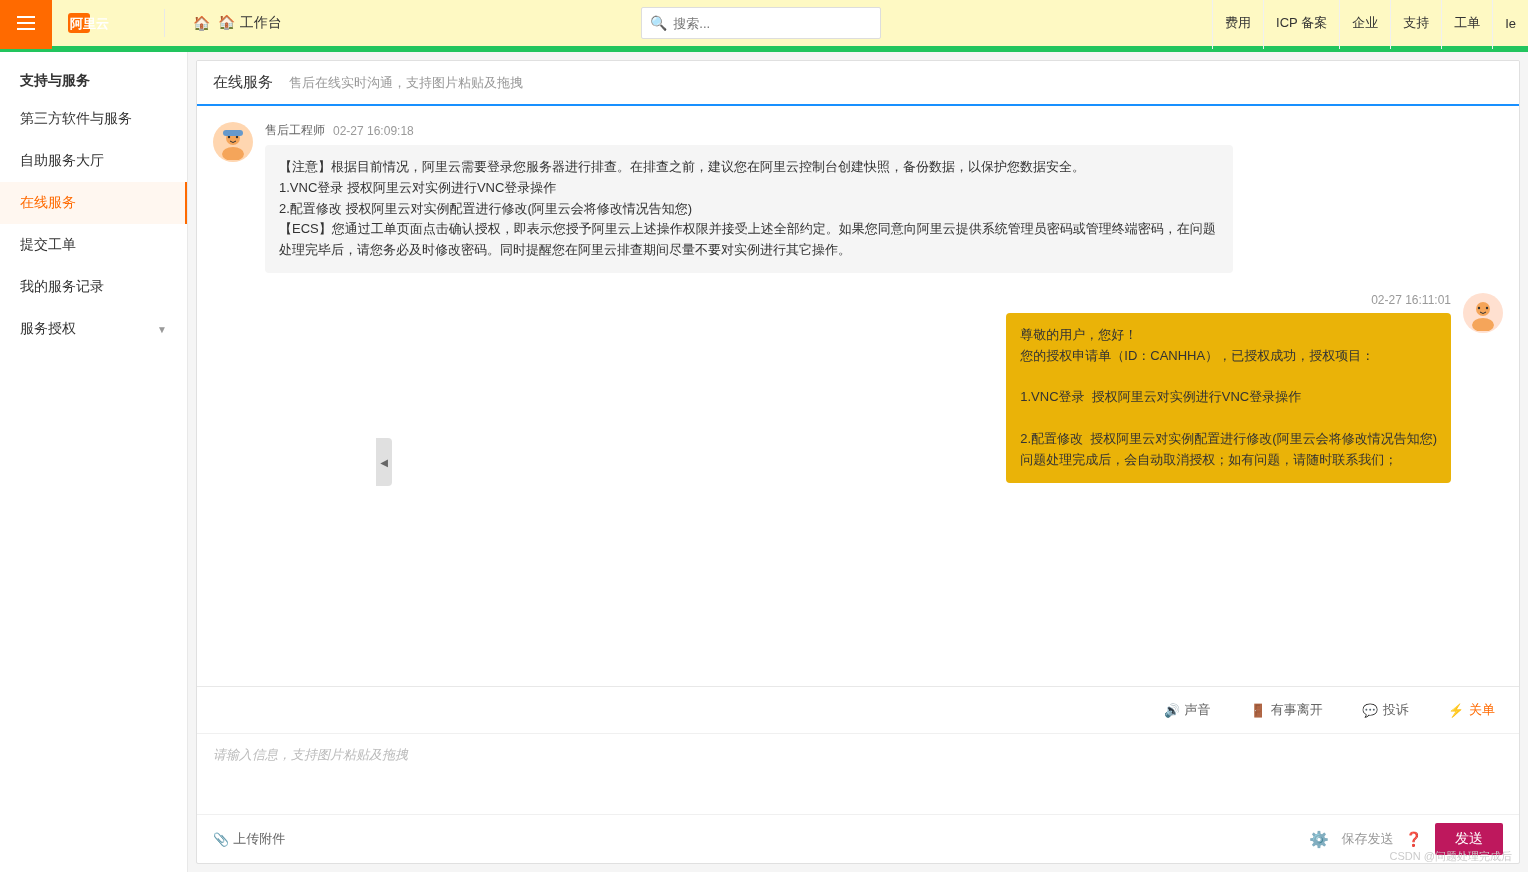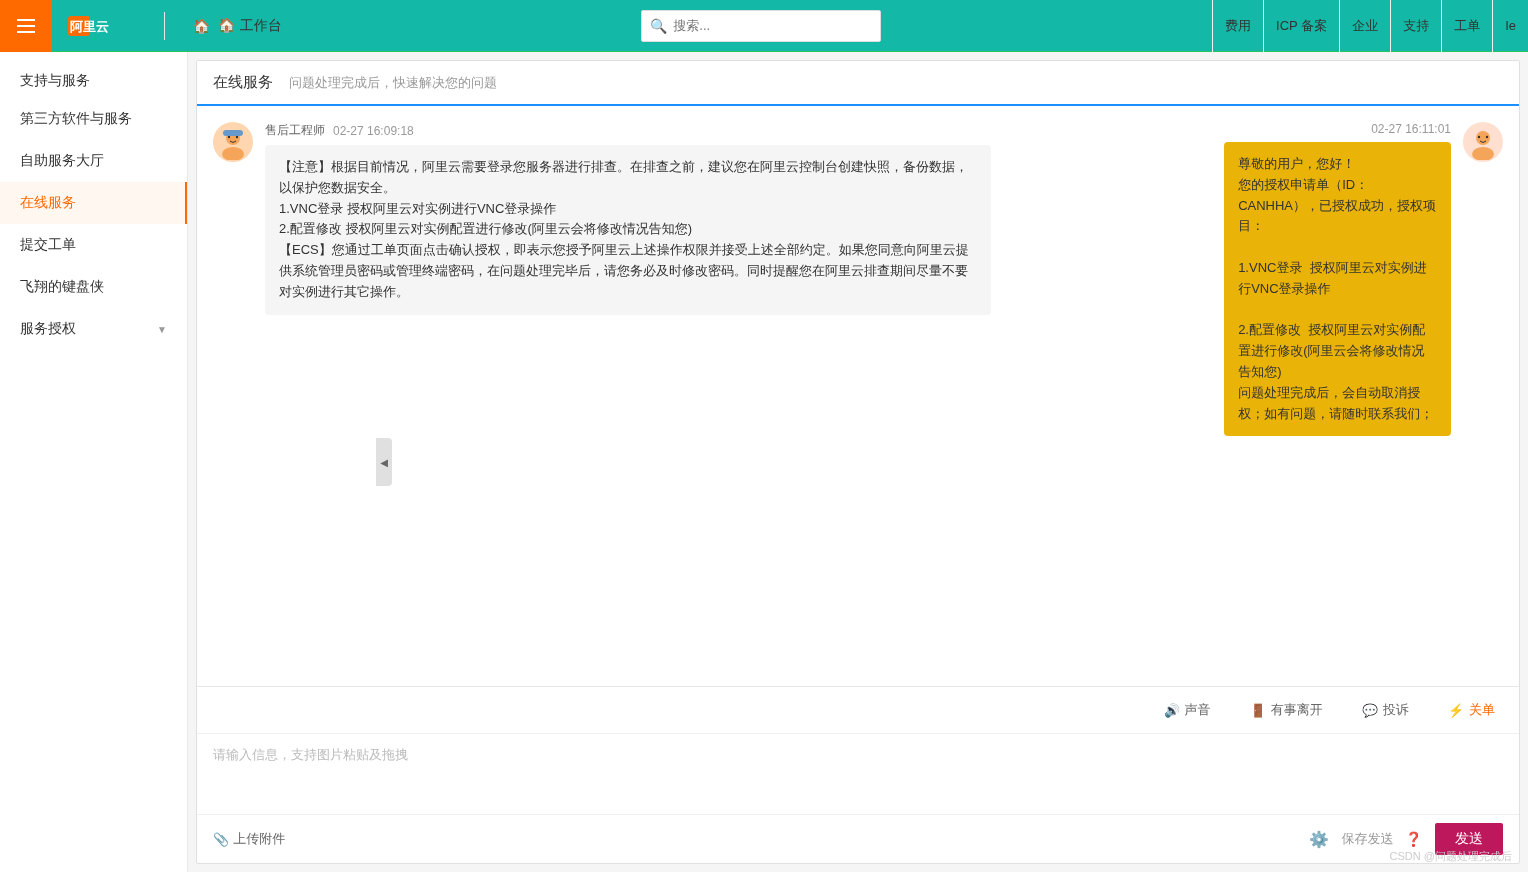--- a/index.html
+++ b/index.html
@@ -1,24 +1,24 @@
 <!DOCTYPE html>
 <html><head>
   <meta charset="utf-8">
   <style>
     * { box-sizing: border-box; margin: 0; padding: 0; }
     body { font-family: -apple-system, BlinkMacSystemFont, 'PingFang SC', 'Microsoft YaHei', sans-serif; font-size: 14px; background: #f5f5f5; display: flex; flex-direction: column; height: 872px; overflow: hidden; }
 
     
     .header {
       height: 52px;
-      background: #14b8a6;
-      display: flex;
-      align-items: center;
-      border-bottom: 1px solid #22c55e;
+      background: #fef9c3;
+      display: flex;
+      align-items: center;
+      border-bottom: 6px solid #22c55e;
       flex-shrink: 0;
       z-index: 100;
     }
     .header-menu-btn {
       width: 52px;
       height: 52px;
       background: #ff6a00;
       display: flex;
       align-items: center;
       justify-content: center;
@@ -179,20 +179,21 @@
     .chat-header-subtitle {
       font-size: 13px;
       color: #999;
     }
 
     .chat-messages {
       flex: 1;
       overflow-y: auto;
       padding: 16px;
       display: flex;
+      flex-direction: column;
       gap: 20px;
       position: relative;
     }
 
     
     .chat-messages::-webkit-scrollbar { width: 6px; }
     .chat-messages::-webkit-scrollbar-thumb { background: #ccc; border-radius: 3px; }
 
     
     .msg-left {
@@ -282,20 +283,21 @@
       cursor: pointer;
       padding: 4px 8px;
     }
     .chat-action-close {
       color: #ff6a00;
     }
 
     .chat-input-area {
       padding: 12px 16px;
       min-height: 80px;
+      font-style: italic;
     }
     .chat-input-placeholder {
       color: #bbb;
       font-size: 13px;
     }
 
     .chat-toolbar {
       padding: 8px 16px;
       display: flex;
       align-items: center;
@@ -422,56 +424,56 @@
     </div>
     <div class="header-right-item">
       <span>Ie</span>
     </div>
   </div>
 </header>
 
 <div class="body-wrap">
 
   <aside class="sidebar">
-    <div class="sidebar-item" style="font-weight:400; color:#333; cursor:default; padding-bottom:8px;">
+    <div class="sidebar-item" style="font-weight:700; color:#333; cursor:default; padding-bottom:8px;">
       <span>支持与服务</span>
     </div>
     <div class="sidebar-item">
       <span>第三方软件与服务</span>
     </div>
     <div class="sidebar-item">
       <span>自助服务大厅</span>
     </div>
     <div class="sidebar-item active">
       <span>在线服务</span>
     </div>
     <div class="sidebar-item">
       <span>提交工单</span>
     </div>
     <div class="sidebar-item">
-      <span>飞翔的键盘侠</span>
+      <span>我的服务记录</span>
     </div>
     <div class="sidebar-item">
       <span>服务授权</span>
       <span class="sidebar-chevron">▼</span>
     </div>
   </aside>
 
   <div style="position:relative; width:0;">
     <div class="sidebar-toggle">
       <span style="font-size:10px; color:#666;">◀</span>
     </div>
   </div>
 
   <main class="main">
     <div class="chat-container">
 
       <div class="chat-header">
         <span class="chat-header-title">在线服务</span>
-        <span class="chat-header-subtitle">问题处理完成后，快速解决您的问题</span>
+        <span class="chat-header-subtitle">售后在线实时沟通，支持图片粘贴及拖拽</span>
       </div>
 
       <div class="chat-messages">
 
         <div class="msg-left">
           <div class="msg-avatar avatar-engineer">
 
             <svg width="36" height="36" viewBox="0 0 36 36">
               <circle cx="18" cy="18" r="18" fill="#ffd6b0"></circle>
               <circle cx="18" cy="14" r="7" fill="#f5a55a"></circle>

